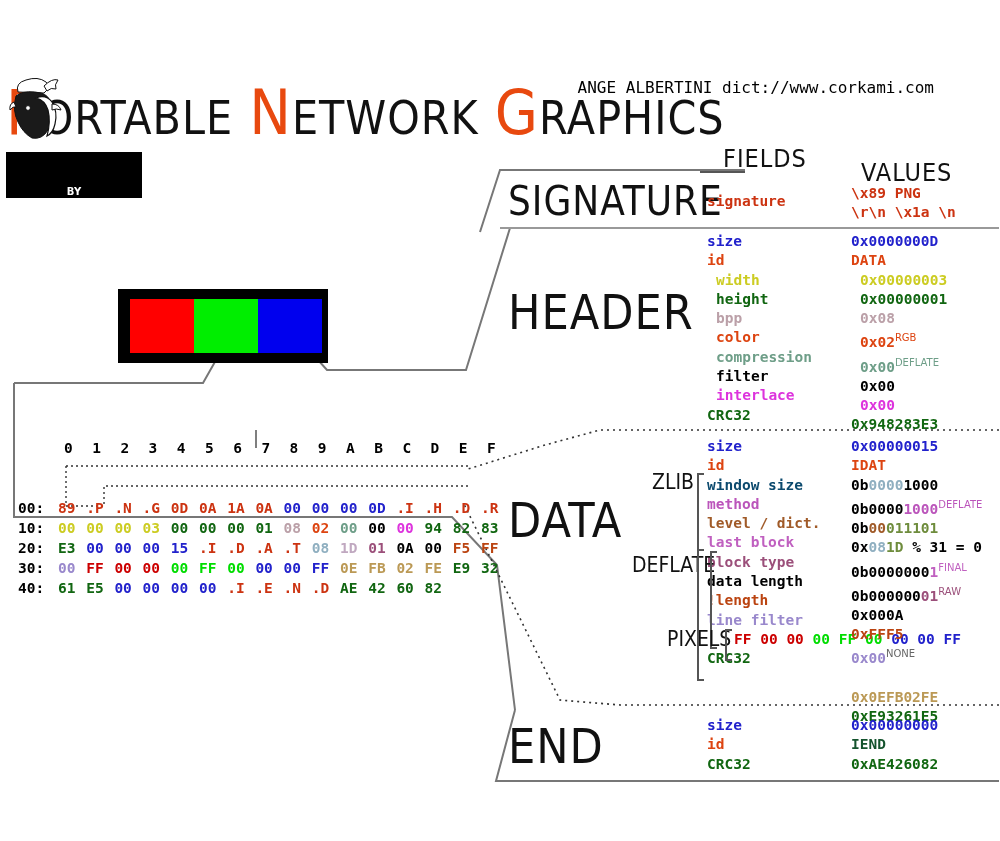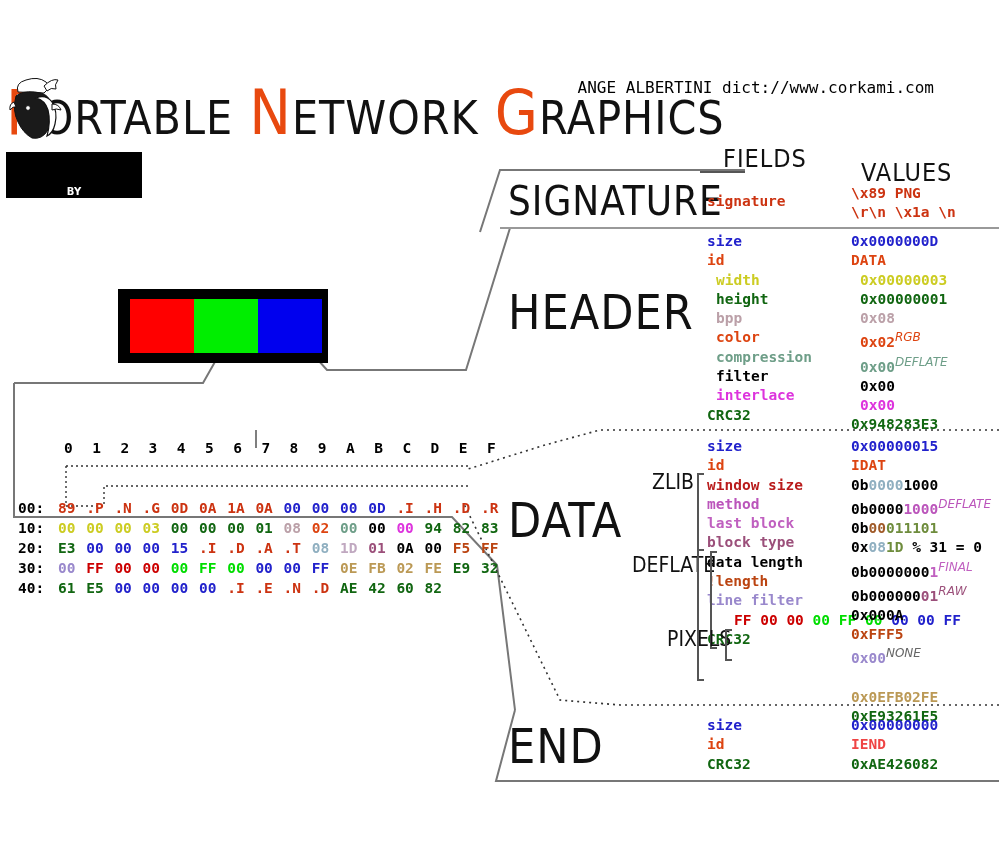--- a/index.html
+++ b/index.html
@@ -32,22 +32,22 @@
   #hex .row{height:20px;}
 
   
   .sect{font-family:"DejaVu Sans Condensed","Liberation Sans",sans-serif;font-weight:300;
         color:#111;white-space:nowrap;letter-spacing:1px;}
 
   
   .colhead{font-family:"DejaVu Sans Condensed","Liberation Sans",sans-serif;font-size:25px;
            color:#111;letter-spacing:1px;}
   .frow{font-size:14.5px;line-height:19.3px;white-space:pre;font-weight:bold;}
-  .sup{font-size:12px;vertical-align:super;font-weight:normal;
-       font-family:"DejaVu Sans","Liberation Sans",sans-serif;font-style:italic;}
+  .sup{font-size:10px;vertical-align:super;font-weight:normal;
+       font-family:"DejaVu Sans","Liberation Sans",sans-serif;}
 
   .grp{font-family:"DejaVu Sans Condensed","Liberation Sans",sans-serif;font-size:21px;
        color:#111;letter-spacing:0px;}
   .brk{position:absolute;border-left:2px solid #555;}
   .brk:before,.brk:after{content:"";position:absolute;left:-2px;width:7px;height:2px;background:#555;}
   .brk:before{top:0;} .brk:after{bottom:0;}
 
   svg{position:absolute;left:0;top:0;}
 </style>
 </head>
@@ -149,22 +149,23 @@
     <div class="frow" style="padding-left:9px"><span style="color:#DD4411">0x02</span><span class="sup" style="color:#DD4411">RGB</span></div>
     <div class="frow" style="padding-left:9px"><span style="color:#6E9E88">0x00</span><span class="sup" style="color:#6E9E88">DEFLATE</span></div>
     <div class="frow" style="padding-left:9px"><span style="color:#000000">0x00</span></div>
     <div class="frow" style="padding-left:9px"><span style="color:#DD33DD">0x00</span></div>
     <div class="frow" style="padding-left:0px"><span style="color:#116611">0x948283E3</span></div>
   </div>
 
 <div class="abs" id="dat-fields" style="left:707px;top:437px;">
     <div class="frow" style="color:#2222CC;padding-left:0px">size</div>
     <div class="frow" style="color:#DD4411;padding-left:0px">id</div>
-    <div class="frow" style="color:#b91c1c;padding-left:0px">window size</div>
+    <div class="frow" style="color:#0c4a6e;padding-left:0px">window size</div>
     <div class="frow" style="color:#BB55BB;padding-left:0px">method</div>
+    <div class="frow" style="color:#A05A28;padding-left:0px">level / dict.</div>
     <div class="frow" style="color:#C060C0;padding-left:0px">last block</div>
     <div class="frow" style="color:#9B4F7A;padding-left:0px">block type</div>
     <div class="frow" style="color:#000000;padding-left:0px">data length</div>
     <div class="frow" style="color:#BB4411;padding-left:0px">!length</div>
     <div class="frow" style="color:#9988CC;padding-left:0px">line filter</div>
     <div class="frow" style="color: rgb(0, 0, 0); padding-left: 27px;"><span style="color:#CC0000">FF&nbsp;00&nbsp;00</span><span style="color:#000000">&nbsp;</span><span style="color:#00DD00">00&nbsp;FF&nbsp;00</span><span style="color:#000000">&nbsp;</span><span style="color:#2222CC">00&nbsp;00&nbsp;FF</span></div>
     <div class="frow" style="color:#116611;padding-left:0px">CRC32</div>
   </div>
 <div class="abs" id="dat-values" style="left:851px;top:437px;">
     <div class="frow" style="padding-left:0px"><span style="color:#2222CC">0x00000015</span></div>
@@ -191,15 +192,15 @@
 <div class="abs brk" style="left:725px;top:629px;height:32px;"></div>
 <div class="abs brk" style="left:697px;top:473px;height:208px;border-left:2px solid #555;"></div>
 
 <div class="abs" id="end-fields" style="left:707px;top:716px;">
     <div class="frow" style="color:#2222CC;padding-left:0px">size</div>
     <div class="frow" style="color:#DD4411;padding-left:0px">id</div>
     <div class="frow" style="color:#116611;padding-left:0px">CRC32</div>
   </div>
 <div class="abs" id="end-values" style="left:851px;top:716px;">
     <div class="frow" style="padding-left:0px"><span style="color:#2222CC">0x00000000</span></div>
-    <div class="frow" style="padding-left:0px"><span style="color:#ef4444">IEND</span></div>
+    <div class="frow" style="padding-left:0px"><span style="color:#14532d">IEND</span></div>
     <div class="frow" style="padding-left:0px"><span style="color:#116611">0xAE426082</span></div>
   </div>
 
 </body></html>

